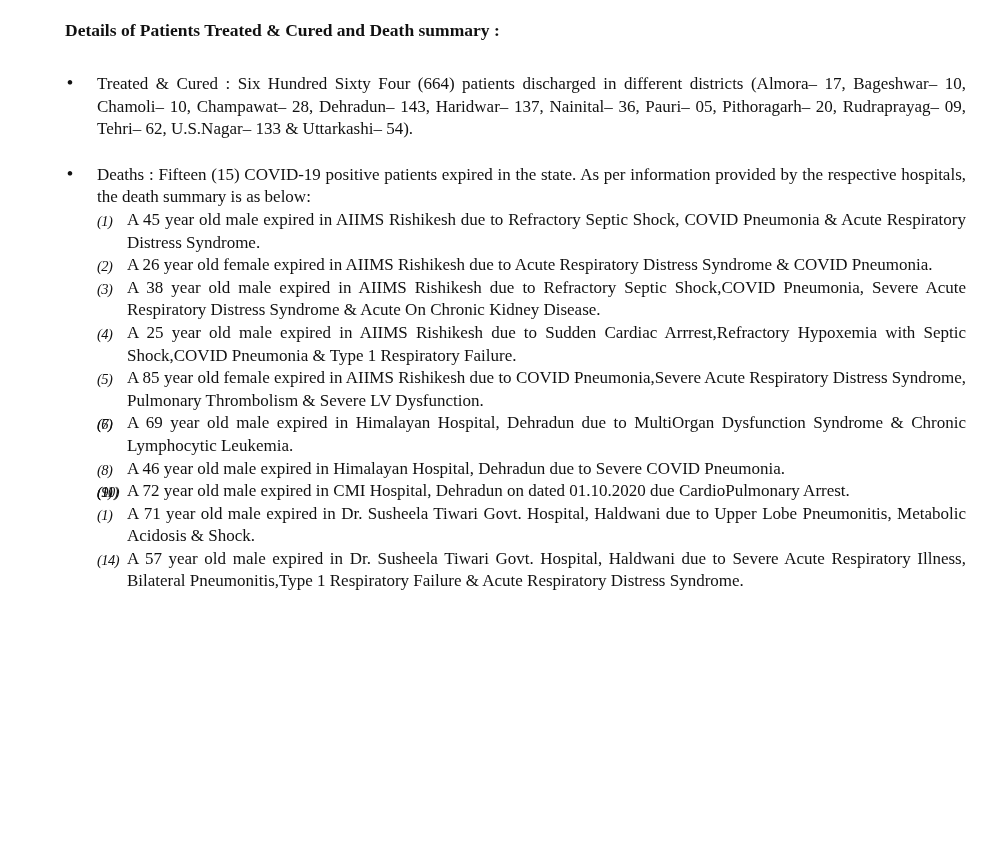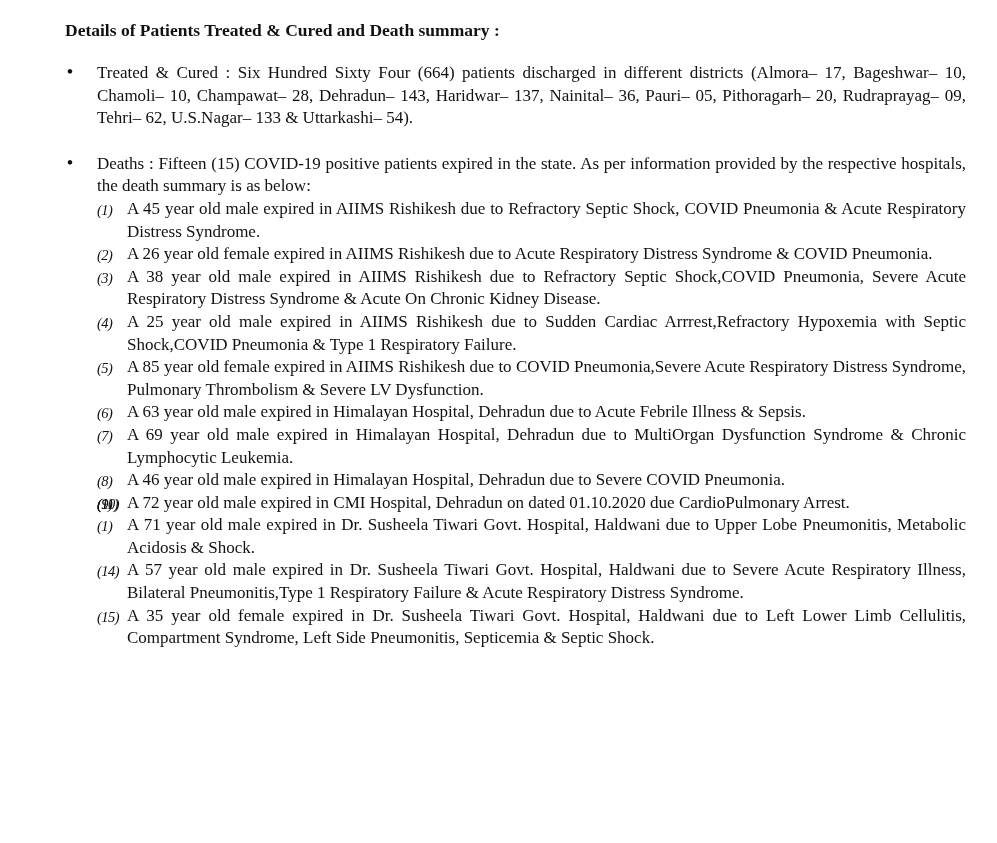--- a/index.html
+++ b/index.html
@@ -17,21 +17,21 @@
   .page {
     box-sizing: border-box;
     width: 997px;
     height: 843px;
     padding: 19px 31px 10px 65px;
     background: #ffffff;
   }
   .doc-title {
     font-size: 17.5px;
     font-weight: bold;
-    margin: 0 0 21px 0;
+    margin: 0 0 32px 0;
     line-height: 22px;
   }
   .bullet-item {
     position: relative;
     padding-left: 32px;
     text-align: justify;
     font-size: 17px;
     line-height: 22.6px;
     margin: 0;
   }
@@ -111,21 +111,20 @@
       <span class="death-text">A 25 year old male expired in AIIMS Rishikesh due to Sudden Cardiac Arrrest,Refractory Hypoxemia with Septic Shock,COVID Pneumonia &amp; Type 1 Respiratory Failure.</span>
     </li>
 
     <li class="death-item">
       <span class="marker">(5)</span>
       <span class="death-text">A 85 year old female expired in AIIMS Rishikesh due to COVID Pneumonia,Severe Acute Respiratory Distress Syndrome, Pulmonary Thrombolism &amp; Severe LV Dysfunction.</span>
     </li>
 
     <li class="death-item">
       <span class="marker">(6)</span>
-      <span class="death-text">A 63 year old male expired in Himalayan Hospital, Dehradun due to Acute Febrile Illness &amp; Sepsis.</span>
     </li>
 
     <li class="death-item">
       <span class="marker">(7)</span>
       <span class="death-text">A 69 year old male expired in Himalayan Hospital, Dehradun due to MultiOrgan Dysfunction Syndrome &amp; Chronic Lymphocytic Leukemia.</span>
     </li>
 
     <li class="death-item">
       <span class="marker">(8)</span>
       <span class="death-text">A 46 year old male expired in Himalayan Hospital, Dehradun due to Severe COVID Pneumonia.</span>
@@ -148,19 +147,15 @@
       <span class="marker">(1)</span>
       <span class="death-text">A 71 year old male expired in Dr. Susheela Tiwari Govt. Hospital, Haldwani due to Upper Lobe Pneumonitis, Metabolic Acidosis &amp; Shock.</span>
     </li>
 
 
     <li class="death-item">
       <span class="marker">(14)</span>
       <span class="death-text">A 57 year old male expired in Dr. Susheela Tiwari Govt. Hospital, Haldwani due to Severe Acute Respiratory Illness, Bilateral Pneumonitis,Type 1 Respiratory Failure &amp; Acute Respiratory Distress Syndrome.</span>
     </li>
 
-    <li class="death-item">
-      <span class="marker">(15)</span>
-      <span class="death-text">A 35 year old female expired in Dr. Susheela Tiwari Govt. Hospital, Haldwani due to Left Lower Limb Cellulitis, Compartment Syndrome, Left Side Pneumonitis, Septicemia &amp; Septic Shock.</span>
-    </li>
   </ol>
 
 </div>
 
 </body></html>

